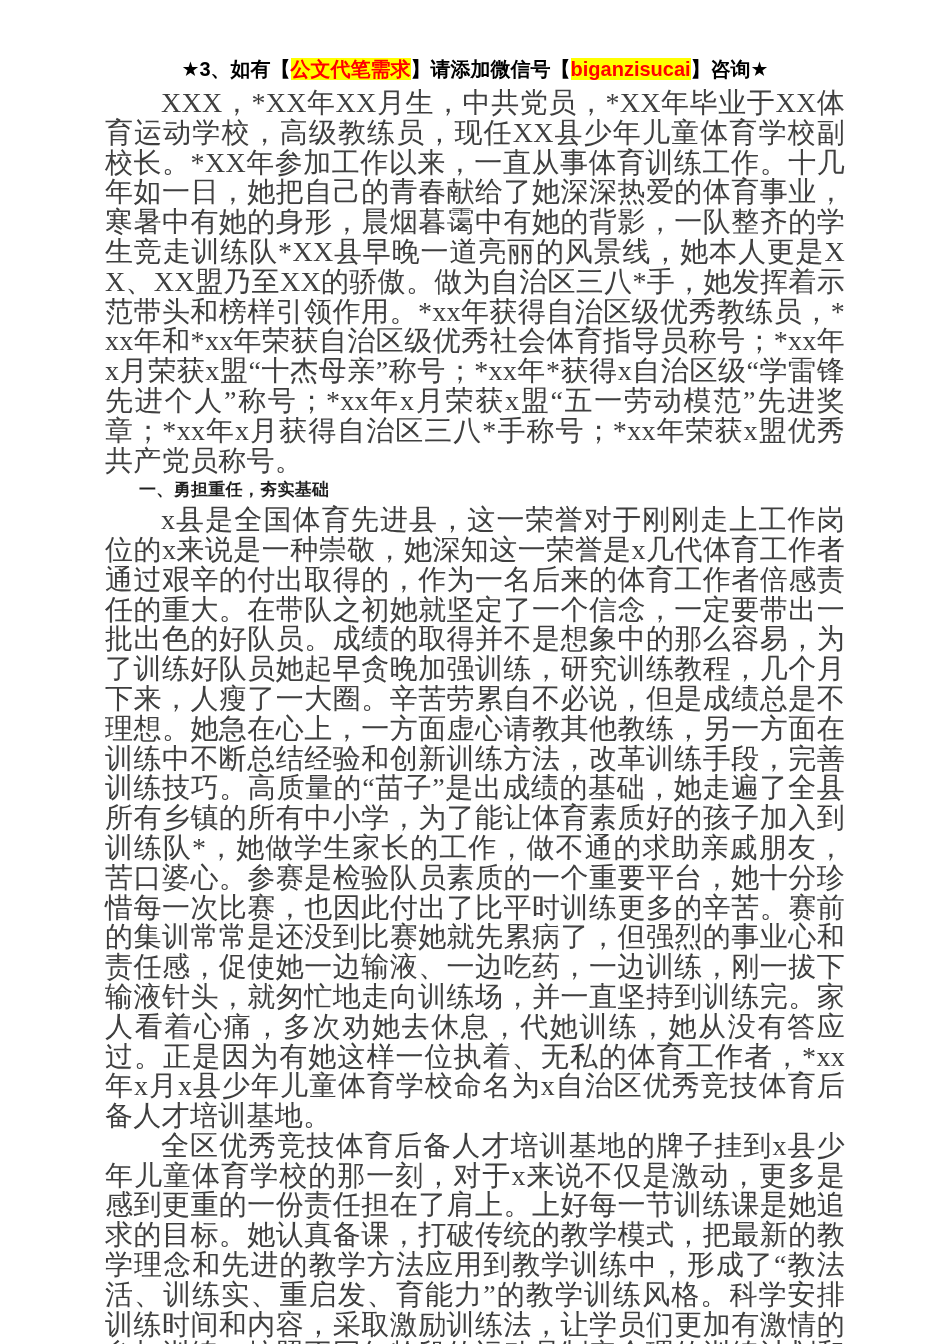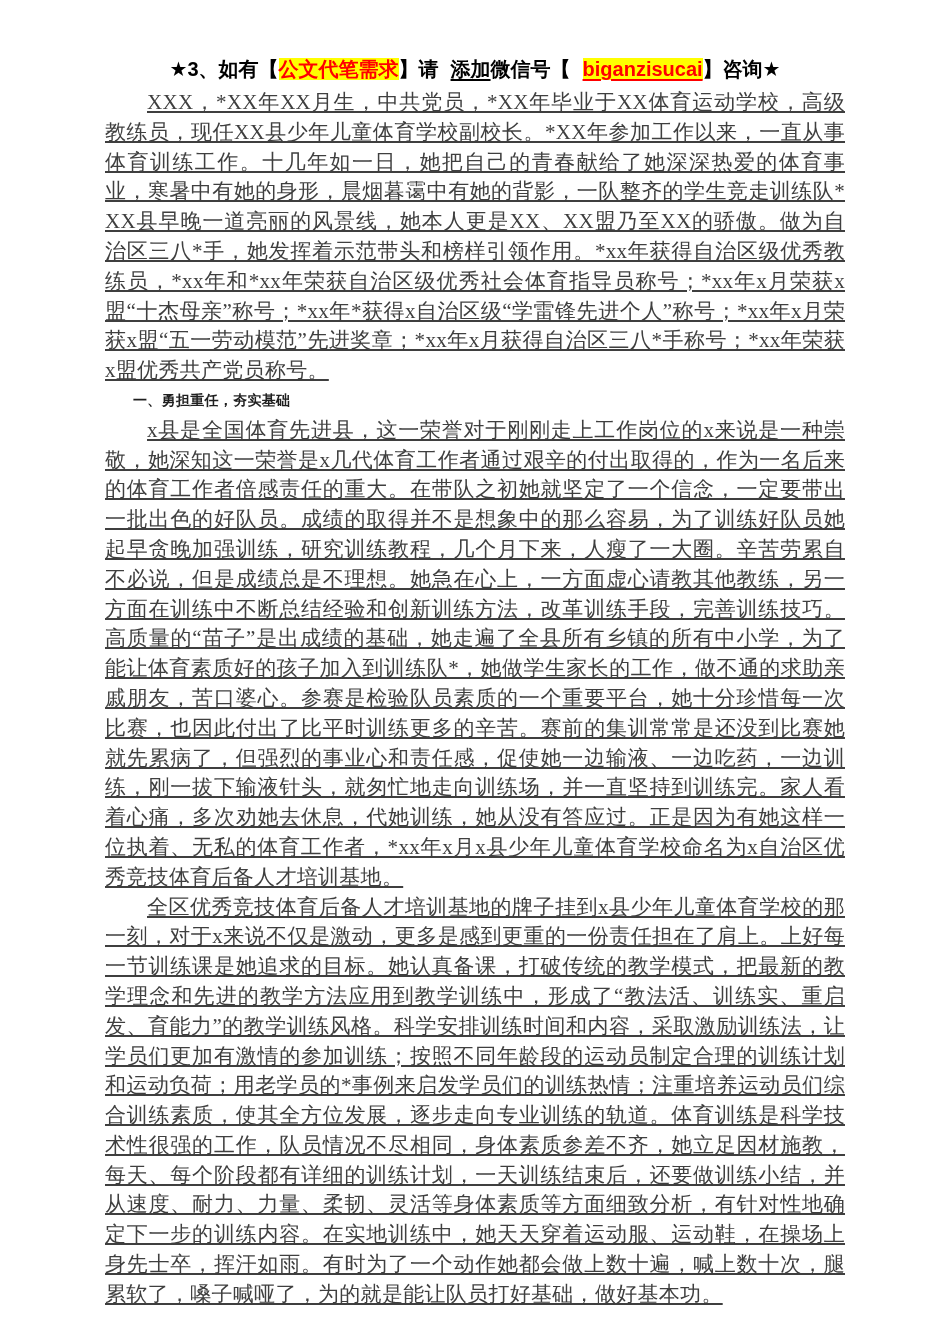--- a/index.html
+++ b/index.html
@@ -26,40 +26,39 @@
     color: #000000;
   }
   .promo-line {
     margin: 0;
     font-size: 20px;
     line-height: 31px;
     white-space: nowrap;
   }
   .seg-b   { color: #000000; }
   .seg-rh  { color: #ff0000; background: #ffff00; text-align: right; }
-  .seg-u   { text-decoration: underline; text-underline-offset: 3px; margin-left: 12px; }
+  .seg-u   { text-underline-offset: 3px; }
   
   .doc-body {
     margin-top: 3px;
   }
   .para {
     margin: 0;
-    font-size: 21px;
+    font-size: 28px;
     line-height: 29.8px;
     color: #3f3f3f;
     text-align: justify;
     text-justify: inter-ideograph;
     text-indent: 2em;
     letter-spacing: 0.3px;
     word-break: break-all;
-    text-decoration: underline;
   }
   .heading {
     margin: 0;
-    font-size: 14px;
+    font-size: 17px;
     line-height: 29.8px;
     font-weight: 700;
     color: #1f1f1f;
     text-indent: 2em;
     font-family: "Liberation Sans", "DejaVu Sans", sans-serif;
     letter-spacing: 0.3px;
   }
 </style>
 </head>
 <body>

